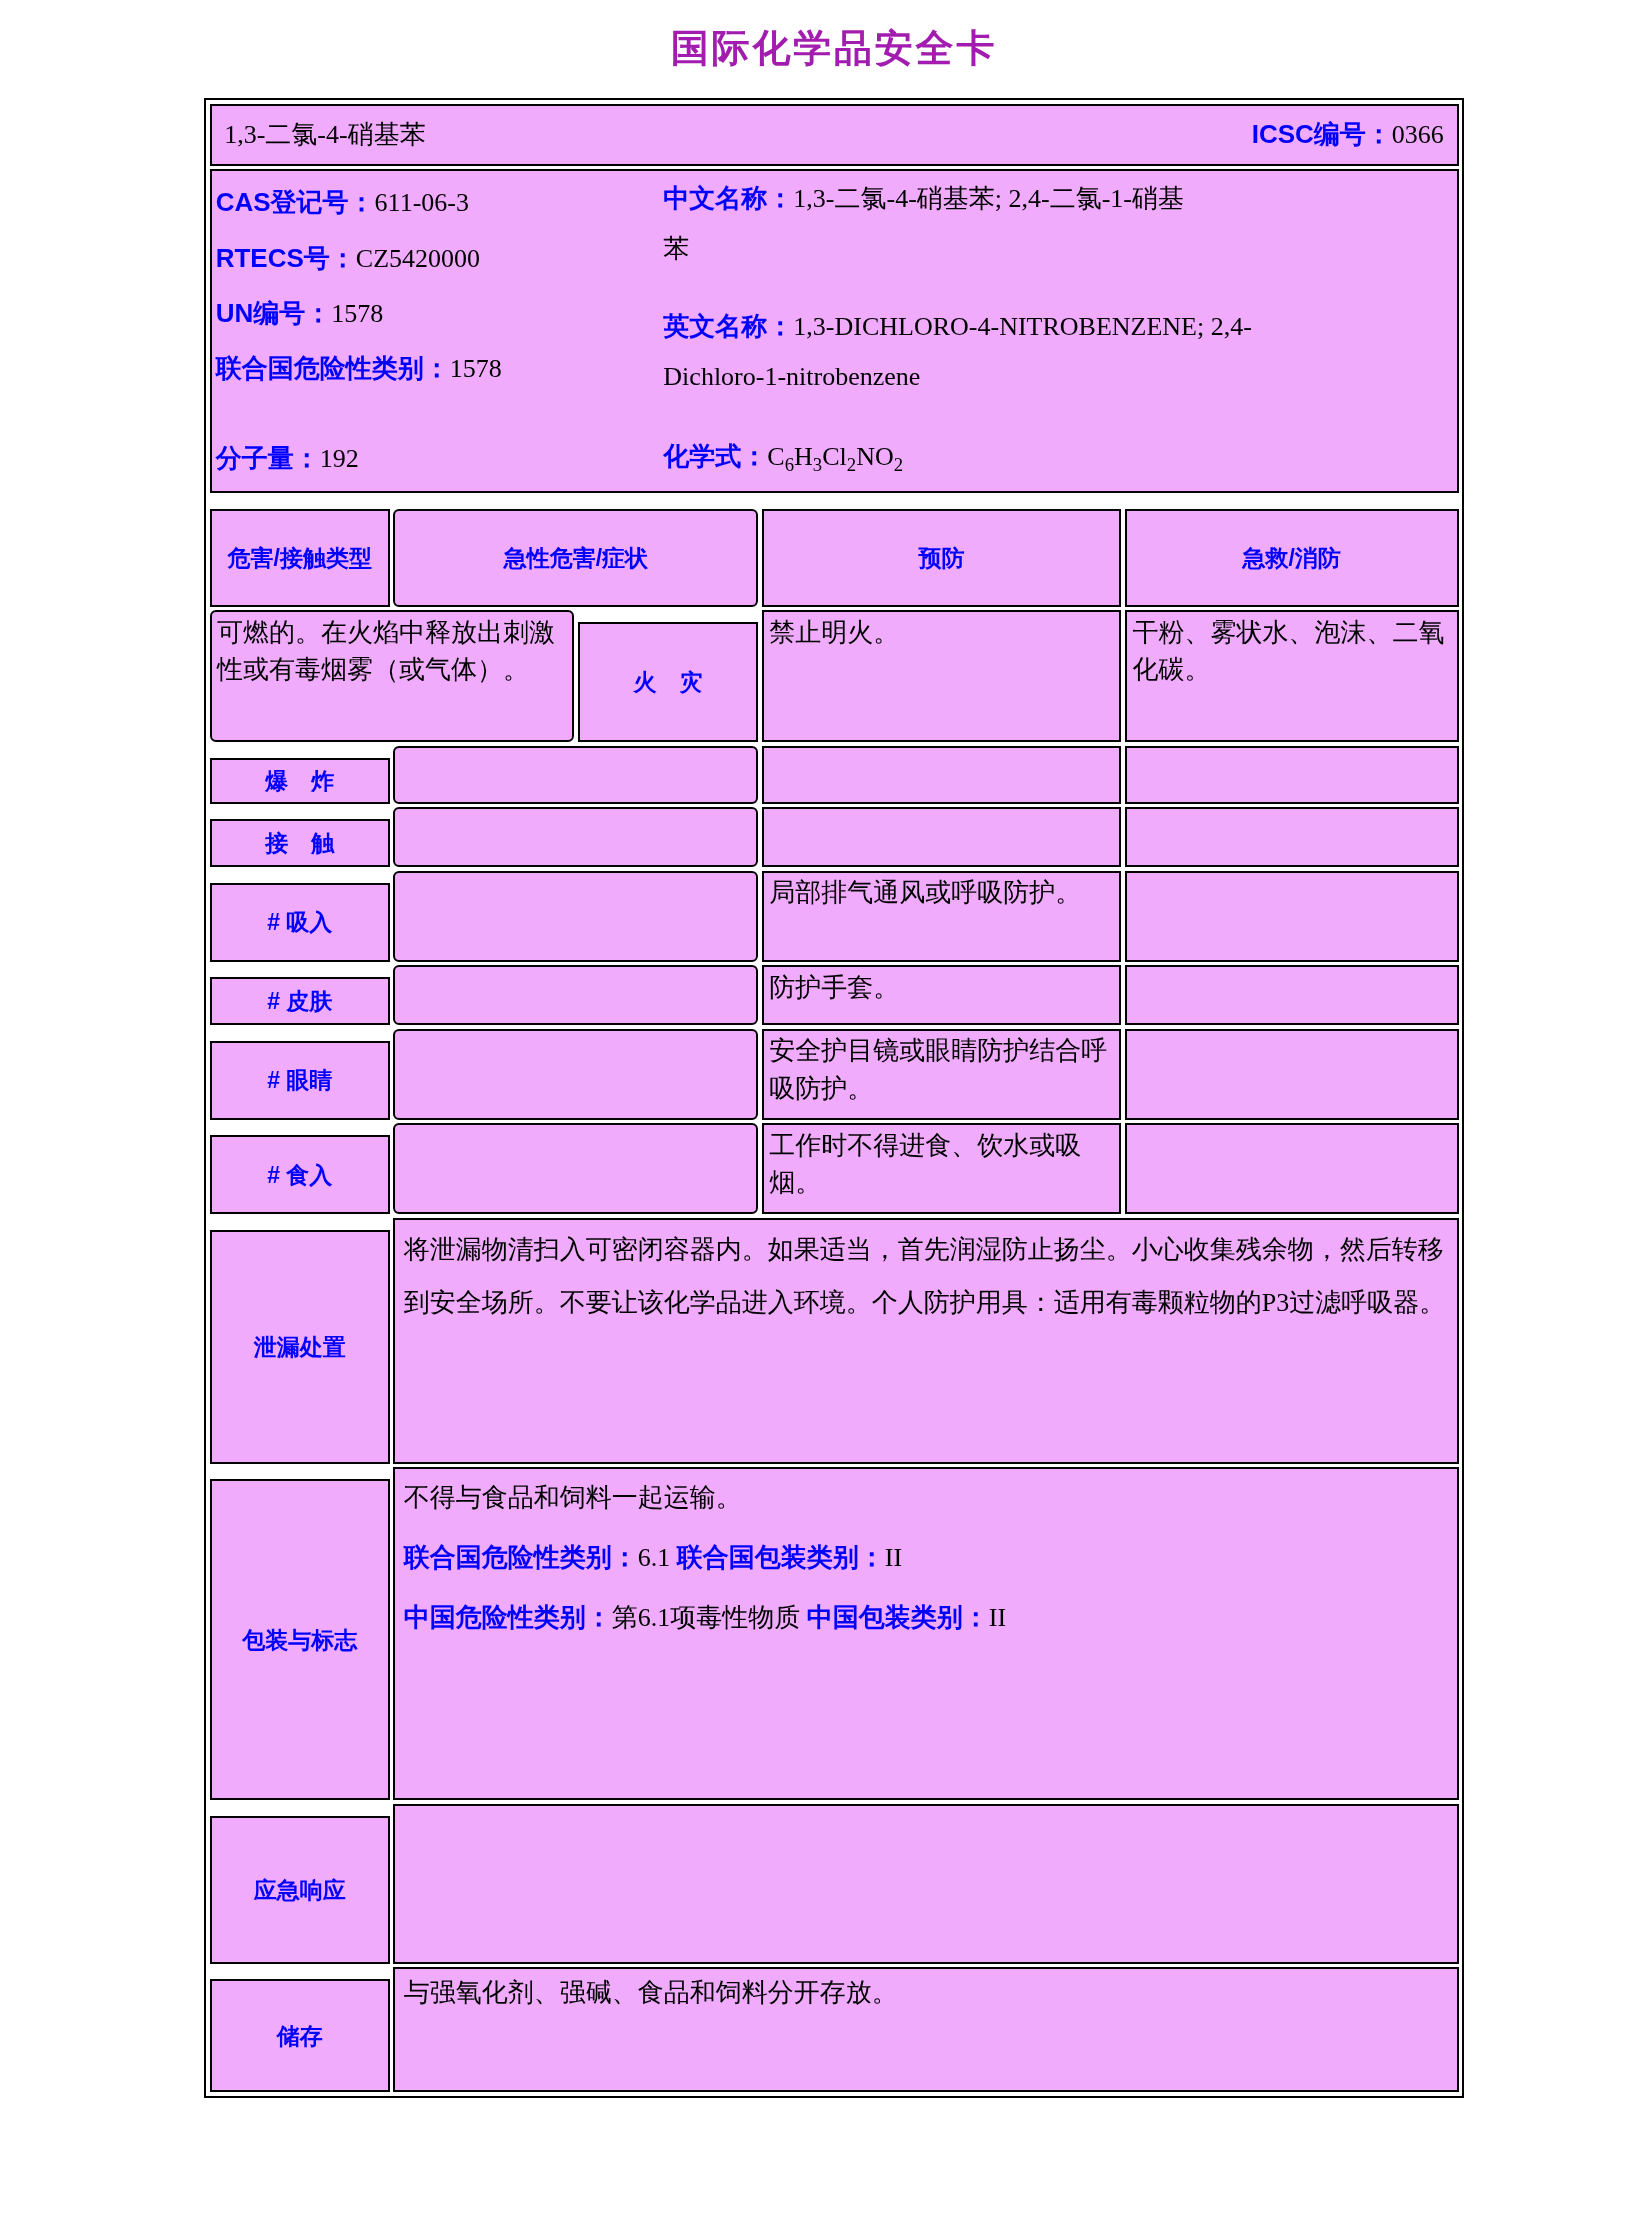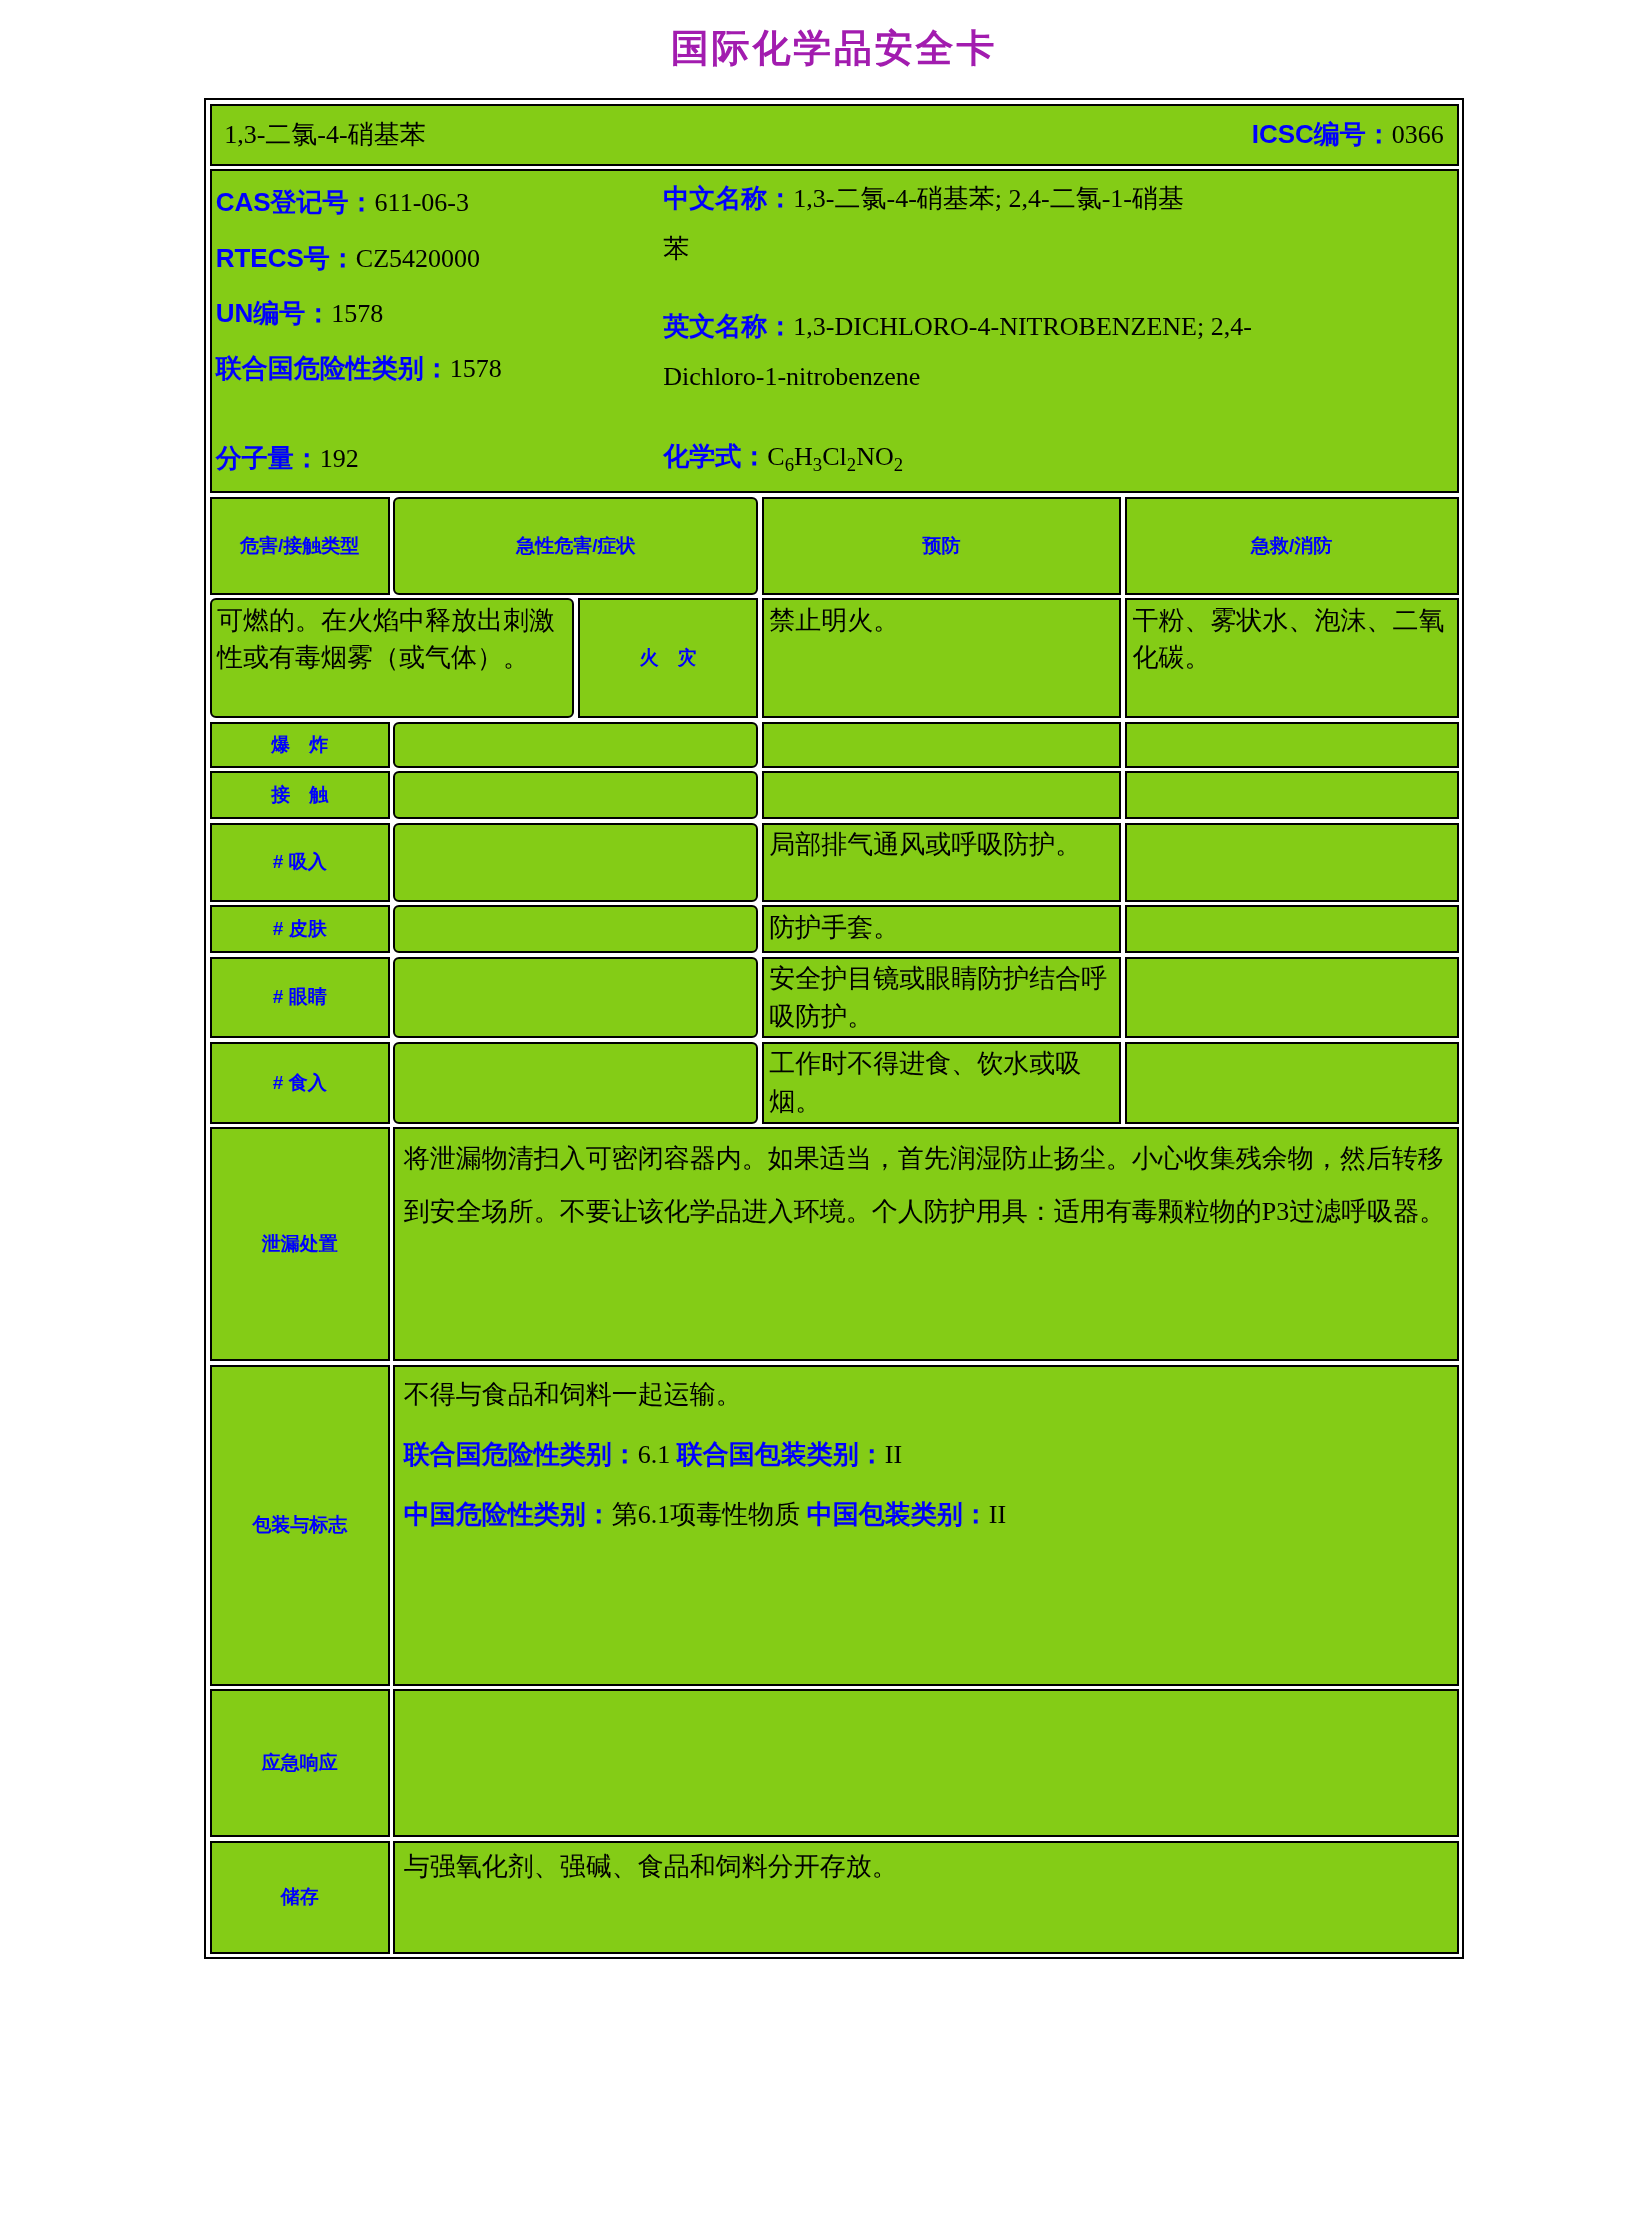--- a/index.html
+++ b/index.html
@@ -15,21 +15,21 @@
     font-family:"DejaVu Serif", serif; line-height:1.1;
   }
   .card {
     box-sizing:border-box;
     margin:29.5px 0 0 204px; width:1260px;
     border:2.8px solid #000; padding:3.5px;
     display:flex; flex-direction:column; gap:3.5px; background:#fff;
   }
   .row { display:flex; gap:3.5px; }
   .cell {
-    box-sizing:border-box; border:2.1px solid #000; background:#84cc16;
+    box-sizing:border-box; border:2.1px solid #000; background:#f0abfc;
     vertical-align:top;
   }
   .b { color:#0000ff; font-weight:bold; font-family:"Liberation Sans", sans-serif; }
   
   .headrow .cell {
     flex:1; min-height:62px; display:flex;
     justify-content:space-between; align-items:center; padding:0 12.7px;
   }
   
   .box2 {
@@ -43,21 +43,21 @@
   .mw, .fm { align-self:end; }
   sub { font-size:0.72em; }
   
   .c1 { width:14.45%; flex:0 0 auto; }
   .c2 { width:29.2%; flex:0 0 auto;border-radius:6px; }
   .c3 { width:28.8%; flex:0 0 auto; }
   .c4 { flex:1; }
   .tlabel, .th {
     display:flex; align-items:center; justify-content:center;
     text-align:center; color:#0000ff; font-weight:bold;
-    font-family:"Liberation Sans", sans-serif; font-size:19px; line-height:1.5;
+    font-family:"Liberation Sans", sans-serif; font-size:23px; line-height:1.5;margin-top:12px;
   }
   .tdc { padding:1.4px 5.6px; line-height:1.44; }
   .hhead .cell { min-height:98px; }
   .hr0 .cell { min-height:120px; }
   .hr1 .cell { min-height:46px; }
   .hr2 .cell { min-height:48px; }
   .hr3 .cell { min-height:79px; }
   .hr4 .cell { min-height:48px; }
   .hr5 .cell { min-height:79px; }
   .hr6 .cell { min-height:79px; }

